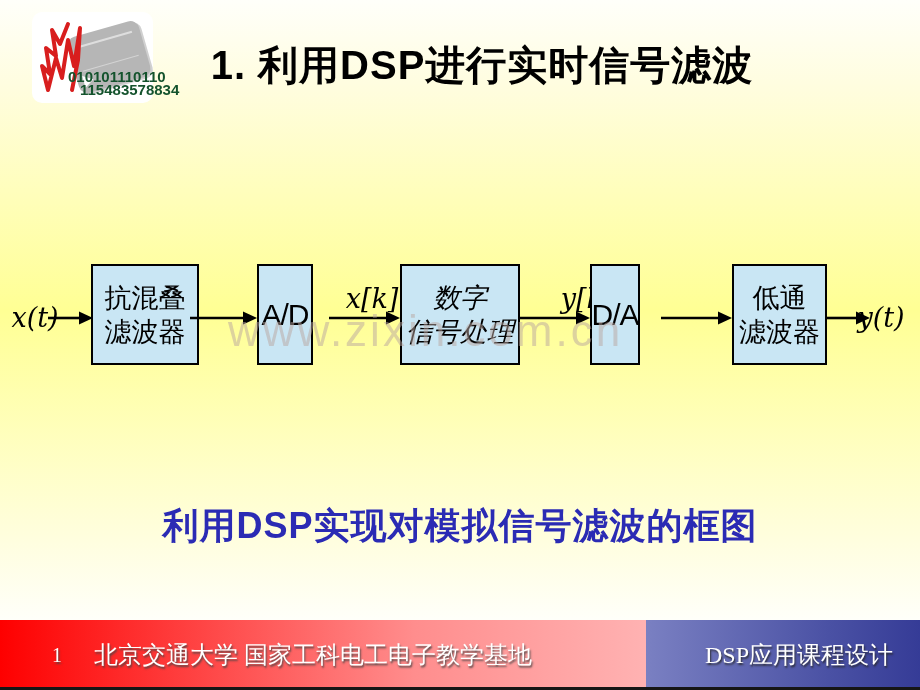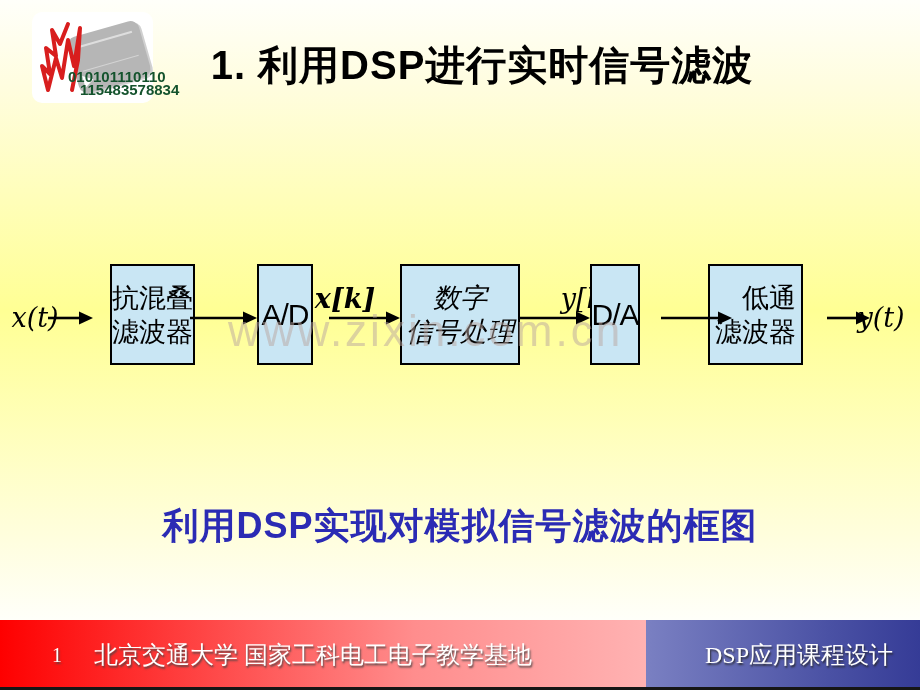--- a/index.html
+++ b/index.html
@@ -30,30 +30,30 @@
            font-size:40px; font-weight:bold; color:#000; letter-spacing:1px; z-index:2;padding-left:44px; }
   
   .watermark { position:absolute; left:228px; top:309px; font-size:44px; line-height:1;
            color:rgba(186,166,160,0.5); letter-spacing:3px; z-index:5; pointer-events:none; }
   
   .block { position:absolute; top:264px; height:101px; background:#C9E6F4;
            border:2px solid #000; display:flex; align-items:center; justify-content:center;
            text-align:center; white-space:pre-line; z-index:2;
            font-family:"DejaVu Serif",serif; font-size:27px; line-height:1.25; color:#000; }
   .block.latin { font-family:"Liberation Sans",sans-serif; font-size:30px; letter-spacing:-1px; }
-  .b1 { left:110px;  width:85px; }
+  .b1 { left:91px;  width:108px; }
   .b2 { left:257px; width:56px; }
   .b3 { left:400px; width:120px;font-style:italic; }
   .b4 { left:590px; width:50px; }
-  .b5 { left:708px; width:95px;text-align:right; }
+  .b5 { left:732px; width:95px; }
   .sig { position:absolute; font-family:"DejaVu Serif",serif; font-style:italic;
          font-size:27px; color:#000; text-align:center; z-index:2; }
   .sig-in  { left:6px;   top:302px; width:58px; }
   .sig-out { left:850px; top:302px; width:62px; }
-  .sig-xk  { left:314px; top:283px; width:62px;font-weight:bold; }
+  .sig-xk  { left:341px; top:283px; width:62px; }
   .sig-yk  { left:524px; top:283px; width:62px;margin-left:32px; }
   .arrows { position:absolute; left:0; top:0; z-index:2; pointer-events:none; }
   
   .caption { position:absolute; left:0; top:502px; width:100%; text-align:center;
              font-size:36px; font-weight:bold; color:#2B2BB4; letter-spacing:1px; z-index:2; }
   
   .footer-red { position:absolute; left:0; top:620px; width:920px; height:70px;
              background:linear-gradient(to right,#fe0000 0%,#ff8d8d 45%,#ffb2b2 70%,#ffb2b2 100%);
              display:flex; align-items:center; z-index:4;
              font-family:"Liberation Serif",serif; }

